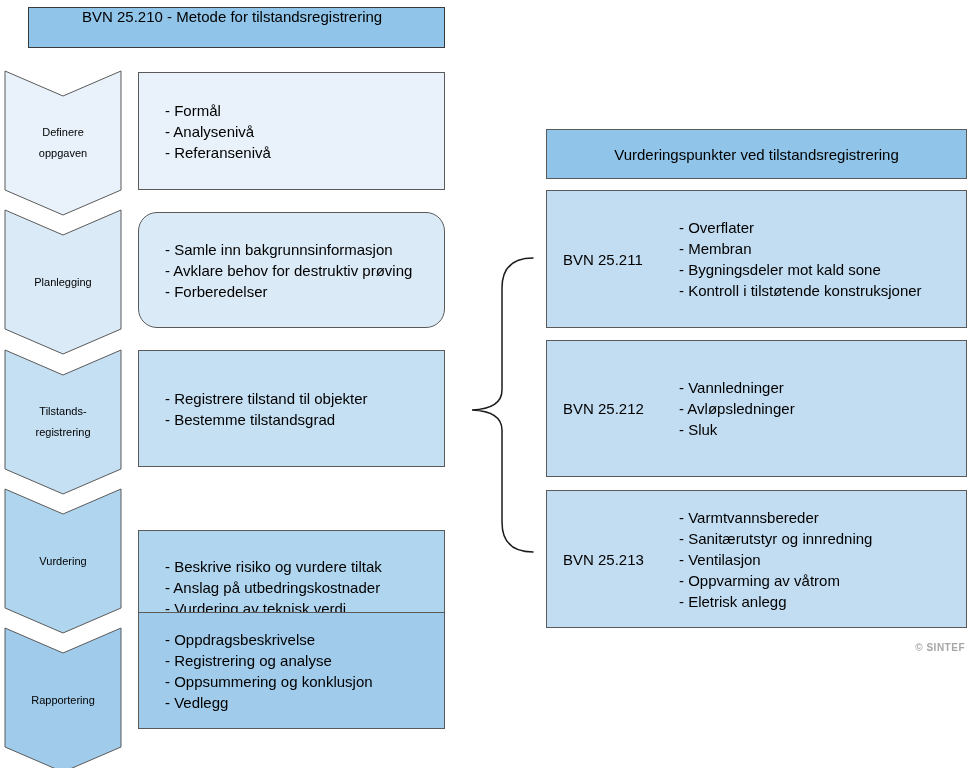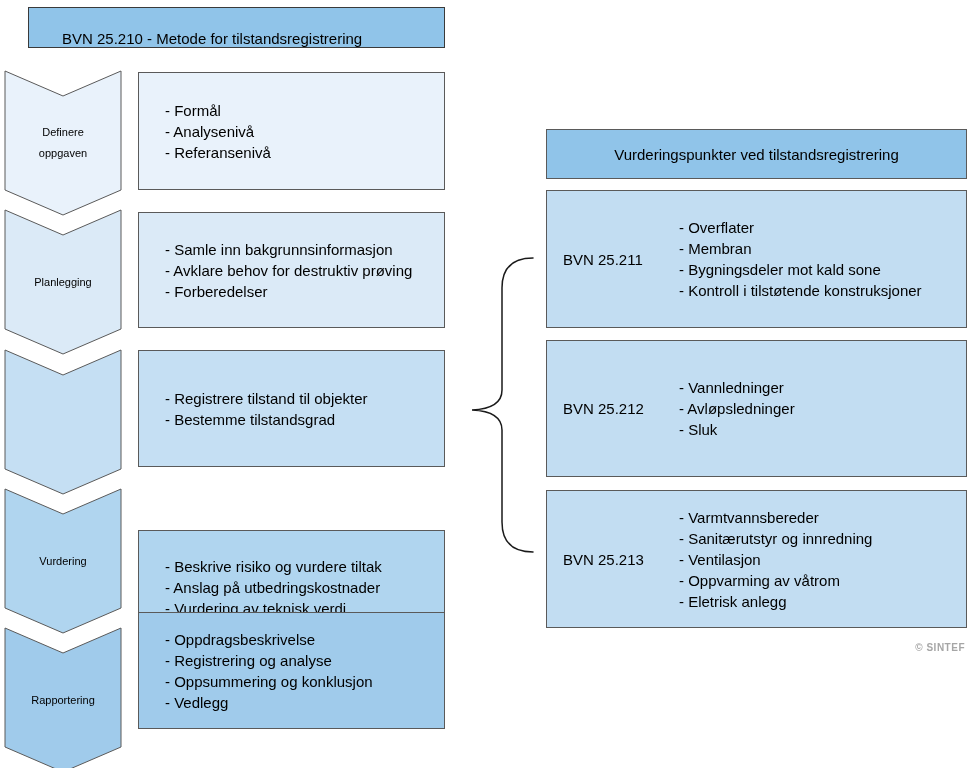--- a/index.html
+++ b/index.html
@@ -16,22 +16,22 @@
     font-family: "Liberation Sans", "DejaVu Sans", sans-serif;
     color: #000000;
   }
   .abs { position: absolute; }
 
   
   .title-box {
     left: 28px; top: 7px; width: 417px; height: 41px;
     background: var(--header-fill);
     border: 1px solid var(--title-border);
-    display: flex; align-items: flex-end;
-    padding-left: 33px;
+    display: flex; align-items: flex-start;
+    padding-left: 53px;
     box-sizing: border-box;
     font-size: 15px;
   }
 
   
   .chev { position: absolute; left: 4px; width: 118px; height: 146px; overflow: visible; }
   .chev polygon { stroke: var(--box-border); stroke-width: 1; }
   .chev1 polygon { fill: var(--row1); }
   .chev2 polygon { fill: var(--row2); }
   .chev3 polygon { fill: var(--row3); }
@@ -49,21 +49,21 @@
   .mid-box {
     left: 138px; width: 307px;
     border: 1px solid var(--box-border);
     box-sizing: border-box;
     display: flex; flex-direction: column; justify-content: center;
     padding-left: 26px;
     font-size: 15px; line-height: 21px;
     white-space: nowrap;
   }
   .mid1 { top: 72px;  height: 118px; background: var(--row1); }
-  .mid2 { top: 212px; height: 116px; background: var(--row2); }
+  .mid2 { top: 212px; height: 116px; background: var(--row2); border-radius: 19px; }
   .mid3 { top: 350px; height: 117px; background: var(--row3); }
   .mid4 { top: 490px; height: 115px; background: var(--row4); margin-top: 40px; }
   .mid5 { top: 612px; height: 117px; background: var(--row5); }
 
   
   .right-header {
     left: 546px; top: 129px; width: 421px; height: 50px;
     background: var(--header-fill);
     border: 1px solid var(--box-border);
     box-sizing: border-box;
@@ -125,20 +125,22 @@
   <svg class="chev chev4" style="top:488px" viewBox="0 0 118 146">
     <polygon points="1,1 59,26 117,1 117,120 59,145 1,120"></polygon>
   </svg>
   <svg class="chev chev5" style="top:627px" viewBox="0 0 118 146">
     <polygon points="1,1 59,26 117,1 117,120 59,145 1,120"></polygon>
   </svg>
 
   <div class="abs chev-label" style="top:70px">Definere
 oppgaven</div>
   <div class="abs chev-label" style="top:209px">Planlegging</div>
+  <div class="abs chev-label" style="top:349px">Tilstands-
+registrering</div>
   <div class="abs chev-label" style="top:488px">Vurdering</div>
   <div class="abs chev-label" style="top:627px">Rapportering</div>
 
   <div class="abs mid-box mid1">
       <div>- Formål</div>
       <div>- Analysenivå</div>
       <div>- Referansenivå</div>
     </div>
   <div class="abs mid-box mid2">
       <div>- Samle inn bakgrunnsinformasjon</div>

